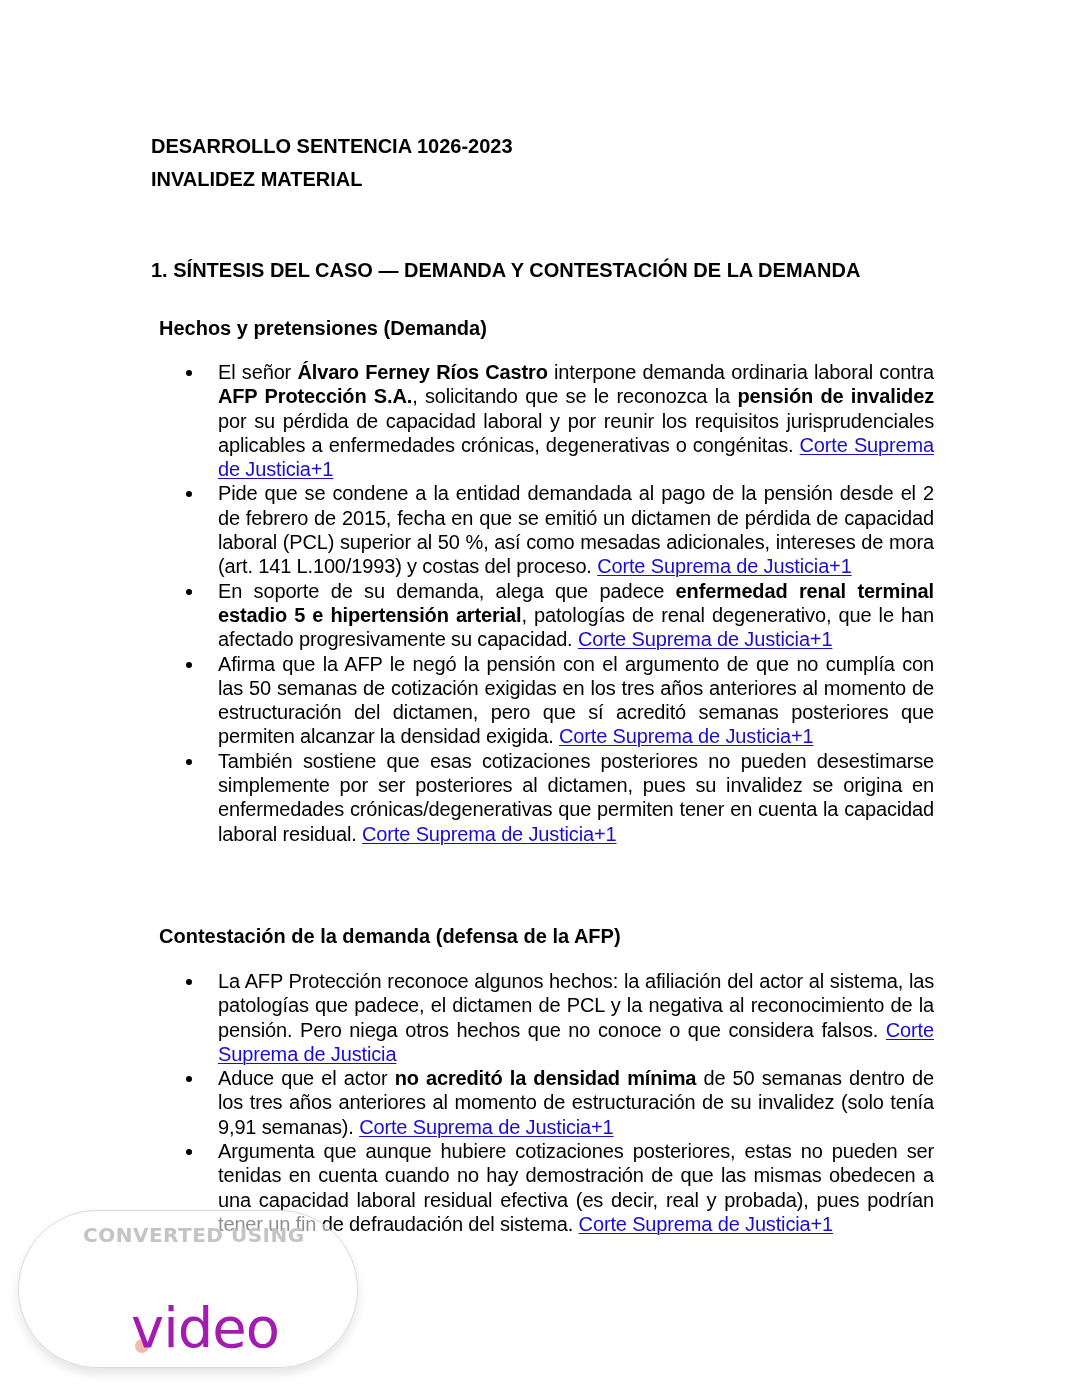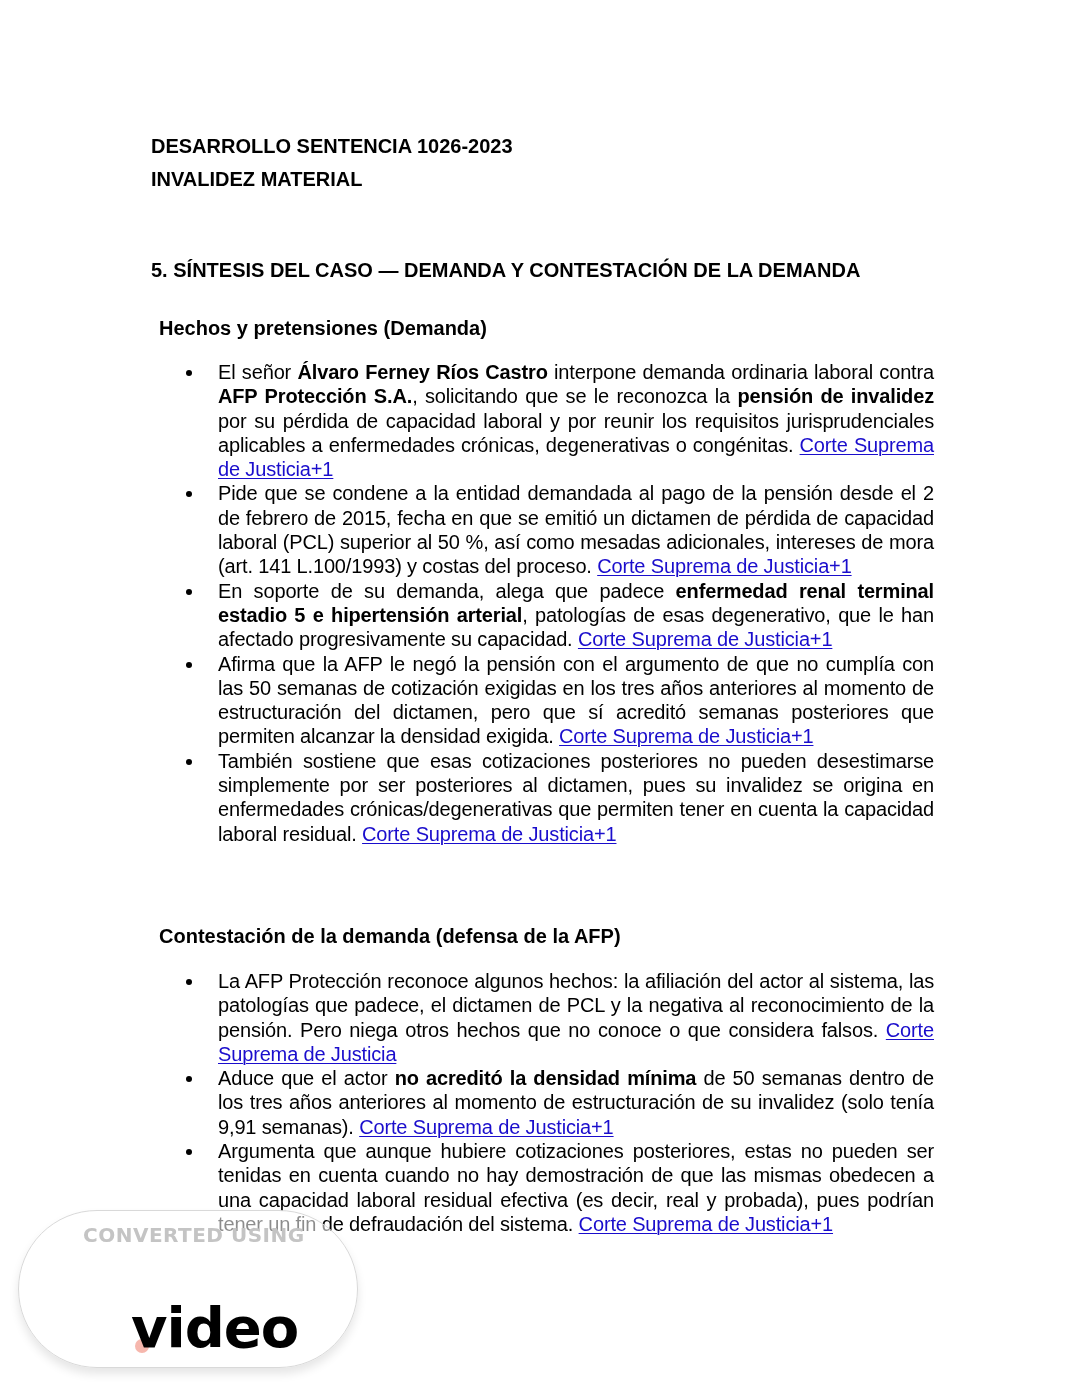--- a/index.html
+++ b/index.html
@@ -123,51 +123,51 @@
       line-height: 58px;
       color: #b9b9c6;
       letter-spacing: -1px;
       white-space: nowrap;
     }
     .wm-sub {
       position: absolute;
       left: 112px;
       top: 88px;
       font-family: "DejaVu Sans", sans-serif;
-      font-weight: bold;
+      font-weight: normal;
       font-size: 56px;
       line-height: 58px;
-      color: #000000;
+      color: #a21caf;
       letter-spacing: -1px;
       white-space: nowrap;
     }
     .wm-dot {
       position: absolute;
       left: 116px;
       top: 128px;
       width: 14px;
       height: 14px;
       border-radius: 50%;
       background: #f6b7ad;
     }
   </style>
 </head>
 <body>
 
 <div class="page">
   <h1 id="t1" class="doc-title">DESARROLLO SENTENCIA 1026-2023</h1>
   <h2 id="t2" class="doc-title">INVALIDEZ MATERIAL</h2>
 
-  <h2 class="section-heading">5. SÍNTESIS DEL CASO — DEMANDA Y CONTESTACIÓN DE LA DEMANDA</h2>
+  <h2 class="section-heading">1. SÍNTESIS DEL CASO — DEMANDA Y CONTESTACIÓN DE LA DEMANDA</h2>
 
   <h3 id="sh1" class="sub-heading">Hechos y pretensiones (Demanda)</h3>
   <ul id="list1" class="bullets">
       <li><span class="bullet"></span><span class="txt"><span>El señor </span><b>Álvaro Ferney Ríos Castro</b><span> interpone demanda ordinaria laboral contra </span><b>AFP Protección S.A.</b><span>, solicitando que se le reconozca la </span><b>pensión de invalidez</b><span> por su pérdida de capacidad laboral y por reunir los requisitos jurisprudenciales aplicables a enfermedades crónicas, degenerativas o congénitas. </span><a class="cite" href="#" style="color: rgb(26, 13, 204);">Corte Suprema de Justicia+1</a></span></li>
       <li><span class="bullet"></span><span class="txt"><span>Pide que se condene a la entidad demandada al pago de la pensión desde el 2 de febrero de 2015, fecha en que se emitió un dictamen de pérdida de capacidad laboral (PCL) superior al 50 %, así como mesadas adicionales, intereses de mora (art. 141 L.100/1993) y costas del proceso. </span><a class="cite" href="#" style="color: rgb(26, 13, 204);">Corte Suprema de Justicia+1</a></span></li>
-      <li><span class="bullet"></span><span class="txt"><span>En soporte de su demanda, alega que padece </span><b>enfermedad renal terminal estadio 5 e hipertensión arterial</b><span>, patologías de esas degenerativo, que le han afectado progresivamente su capacidad. </span><a class="cite" href="#" style="color: rgb(26, 13, 204);">Corte Suprema de Justicia+1</a></span></li>
+      <li><span class="bullet"></span><span class="txt"><span>En soporte de su demanda, alega que padece </span><b>enfermedad renal terminal estadio 5 e hipertensión arterial</b><span>, patologías de renal degenerativo, que le han afectado progresivamente su capacidad. </span><a class="cite" href="#" style="color: rgb(26, 13, 204);">Corte Suprema de Justicia+1</a></span></li>
       <li><span class="bullet"></span><span class="txt"><span>Afirma que la AFP le negó la pensión con el argumento de que no cumplía con las 50 semanas de cotización exigidas en los tres años anteriores al momento de estructuración del dictamen, pero que sí acreditó semanas posteriores que permiten alcanzar la densidad exigida. </span><a class="cite" href="#" style="color: rgb(26, 13, 204);">Corte Suprema de Justicia+1</a></span></li>
       <li><span class="bullet"></span><span class="txt"><span>También sostiene que esas cotizaciones posteriores no pueden desestimarse simplemente por ser posteriores al dictamen, pues su invalidez se origina en enfermedades crónicas/degenerativas que permiten tener en cuenta la capacidad laboral residual. </span><a class="cite" href="#" style="color: rgb(26, 13, 204);">Corte Suprema de Justicia+1</a></span></li>
     </ul>
 
   <h3 id="sh2" class="sub-heading">Contestación de la demanda (defensa de la AFP)</h3>
   <ul id="list2" class="bullets">
       <li><span class="bullet"></span><span class="txt"><span>La AFP Protección reconoce algunos hechos: la afiliación del actor al sistema, las patologías que padece, el dictamen de PCL y la negativa al reconocimiento de la pensión. Pero niega otros hechos que no conoce o que considera falsos. </span><a class="cite" href="#" style="color: rgb(26, 13, 204);">Corte Suprema de Justicia</a></span></li>
       <li><span class="bullet"></span><span class="txt"><span>Aduce que el actor </span><b>no acreditó la densidad mínima</b><span> de 50 semanas dentro de los tres años anteriores al momento de estructuración de su invalidez (solo tenía 9,91 semanas). </span><a class="cite" href="#" style="color: rgb(26, 13, 204);">Corte Suprema de Justicia+1</a></span></li>
       <li><span class="bullet"></span><span class="txt"><span>Argumenta que aunque hubiere cotizaciones posteriores, estas no pueden ser tenidas en cuenta cuando no hay demostración de que las mismas obedecen a una capacidad laboral residual efectiva (es decir, real y probada), pues podrían tener un fin de defraudación del sistema. </span><a class="cite" href="#" style="color: rgb(26, 13, 204);">Corte Suprema de Justicia+1</a></span></li>
     </ul>

